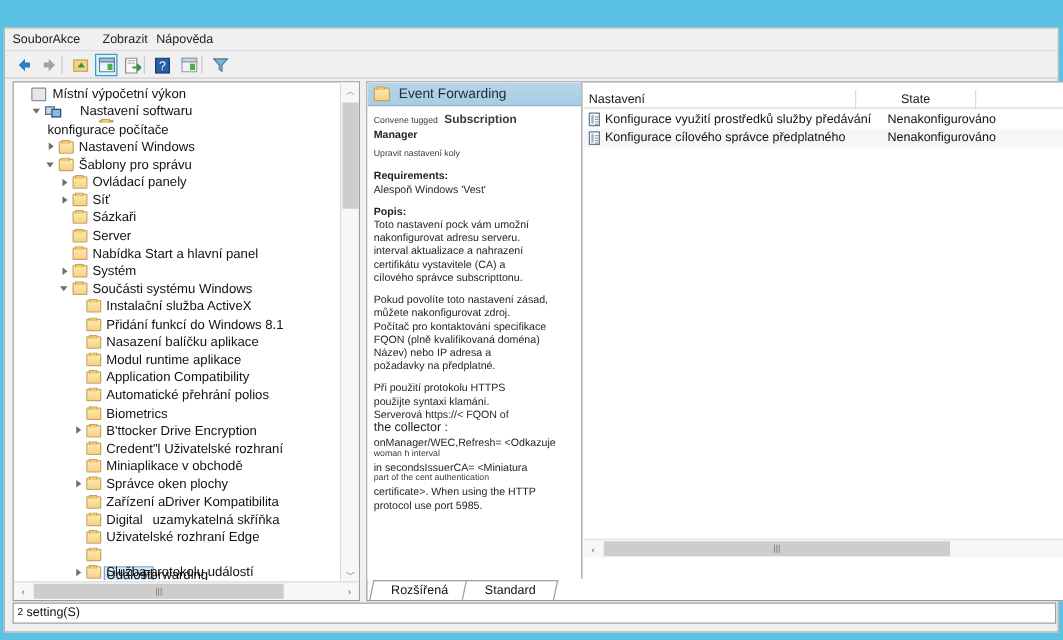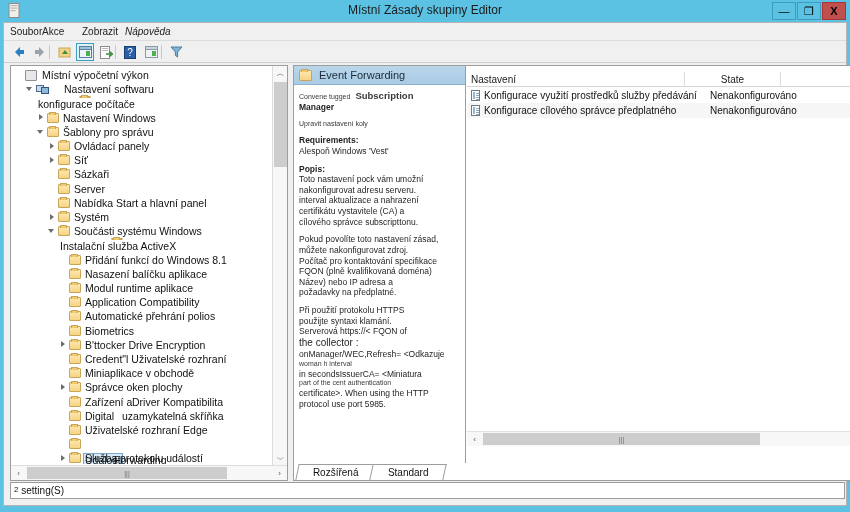--- a/index.html
+++ b/index.html
@@ -230,42 +230,28 @@
     display:flex;align-items:center;padding-left:3px;
   }
   .status-text{font-size:10px;color:#111;}
   .status-text .n{font-size:8px;vertical-align:top;}
 </style>
 </head>
 <body>
 
 <div class="window">
 
-  <div class="titlebar">
-    <svg class="title-icon" viewBox="0 0 13 15">
-      <rect x="1" y="0.5" width="10" height="14" fill="#f2efe6" stroke="#8c8c8c"></rect>
-      <rect x="2.5" y="2" width="7" height="1.2" fill="#b9b9b9"></rect>
-      <rect x="2.5" y="4.5" width="7" height="1.2" fill="#b9b9b9"></rect>
-      <rect x="2.5" y="7" width="5" height="1.2" fill="#b9b9b9"></rect>
-    </svg>
-    <div class="title-text">Místní Zásady skupiny Editor</div>
-    <div class="winbtns">
-      <div class="winbtn">—</div>
-      <div class="winbtn">❐</div>
-      <div class="winbtn close">X</div>
-    </div>
-  </div>
 
   <div class="client">
 
     <div class="menubar" id="menubar">
         <div class="menu-item" style="left: 6px;">Soubor</div>
         <div class="menu-item" style="left: 38px;">Akce</div>
         <div class="menu-item" style="left: 78px;">Zobrazit</div>
-        <div class="menu-item" style="left: 121px; font-style: italic;">Nápověda</div>
+        <div class="menu-item" style="left: 121px;">Nápověda</div>
       </div>
 
     <div class="toolbar" id="toolbar">
       <div class="tb-sep" style="left:45px"></div>
       <div class="tb-sep" style="left:111px"></div>
       <div class="tb-sep" style="left:157px"></div>
     <div class="tb-btn" style="left: 6px;">
           <svg width="14" height="14" viewBox="0 0 14 14">
             <path d="M8 2 L3 7 L8 12 L8 9 L12 9 L12 5 L8 5 Z" fill="#2a7fc0"></path>
           </svg>
@@ -371,21 +357,21 @@
           <div class="tnode" style="top: 144px; left: 37px;">
             <span class="exp collapsed"></span>
             <span class="folder"></span>
             <span class="lbl">Systém</span>
           </div>
           <div class="tnode" style="top: 158.2px; left: 37px;">
             <span class="exp expanded"></span>
             <span class="folder"></span>
             <span class="lbl">Součásti systému Windows</span>
           </div>
-          <div class="tnode" style="top: 172.4px; left: 48px; flex-direction: column;">
+          <div class="tnode" style="top: 172.4px; left: 48px;">
             <span class="exp"></span>
             <span class="folder"></span>
             <span class="lbl">Instalační služba ActiveX</span>
           </div>
           <div class="tnode" style="top: 186.6px; left: 48px;">
             <span class="exp"></span>
             <span class="folder"></span>
             <span class="lbl">Přidání funkcí do Windows 8.1</span>
           </div>
           <div class="tnode" style="top: 200.8px; left: 48px;">

